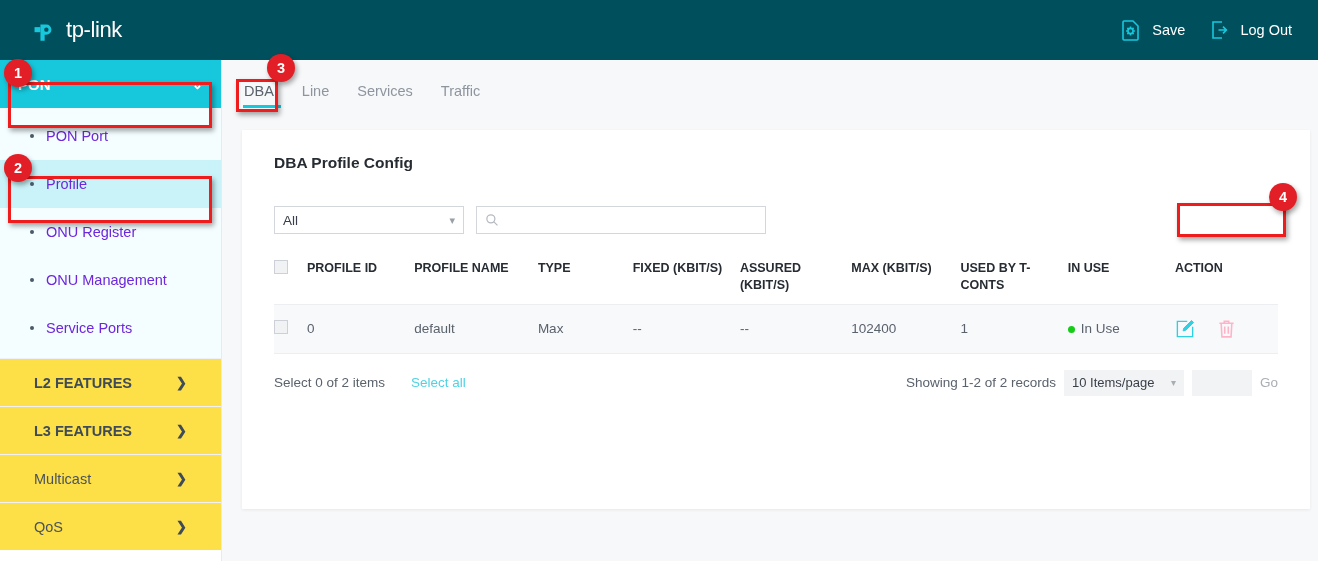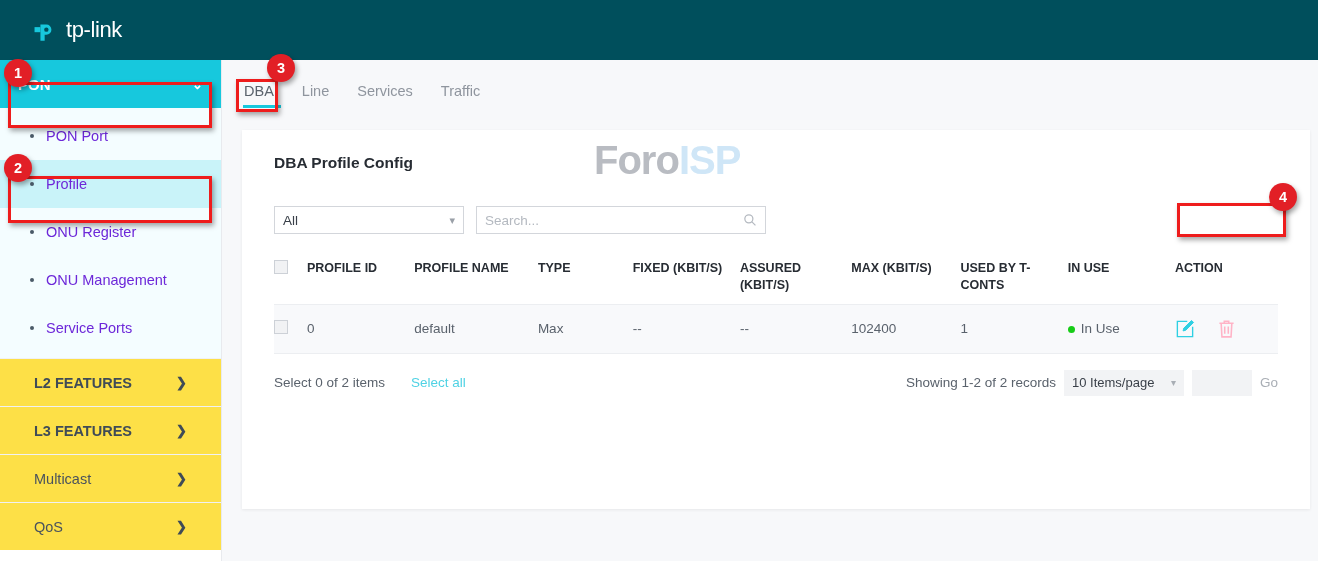--- a/index.html
+++ b/index.html
@@ -233,20 +233,37 @@
 
 <div class="topbar">
   <div class="logo-wrap">
     <svg class="logo-mark" viewBox="0 0 32 32">
       <path d="M9 9h8a6 6 0 0 1 0 12h-2v7h-5V9z" fill="#17c8dd"></path>
       <rect x="3" y="12" width="7" height="6" fill="#17c8dd"></rect>
       <circle cx="17" cy="15" r="2.6" fill="#004f5c"></circle>
     </svg>
     <span class="logo-text">tp-link</span>
   </div>
+  <div class="topbar-actions">
+    <div class="tb-action">
+      <svg class="ic" viewBox="0 0 24 24" fill="none" stroke="#17c8dd" stroke-width="1.6">
+        <path d="M5 3h9l5 5v13a1 1 0 0 1-1 1H5a1 1 0 0 1-1-1V4a1 1 0 0 1 1-1z"></path>
+        <circle cx="11.5" cy="13" r="2.6"></circle>
+        <path d="M11.5 8.6v1.4M11.5 16v1.4M7.1 13h1.4M14.5 13h1.4M8.4 9.9l1 1M13.6 15.1l1 1M14.6 9.9l-1 1M9.4 15.1l-1 1"></path>
+      </svg>
+      <span class="lbl">Save</span>
+    </div>
+    <div class="tb-action">
+      <svg class="ic" viewBox="0 0 24 24" fill="none" stroke="#17c8dd" stroke-width="1.6">
+        <path d="M15 4H6v16h9"></path>
+        <path d="M11.5 12h7.5M16 8.6l3.4 3.4L16 15.4"></path>
+      </svg>
+      <span class="lbl">Log Out</span>
+    </div>
+  </div>
 </div>
 
 <div class="sidebar">
   <div class="sb-group-head">
     <span>PON</span>
     <span class="chev">⌄</span>
   </div>
   <div class="sb-sub">
     <div class="sb-sub-item">
       <span class="dot"></span>
@@ -300,33 +317,29 @@
       <div class="tab">
         <span>Services</span>
       </div>
       <div class="tab">
         <span>Traffic</span>
       </div>
     </div>
   </div>
 
   <div class="card">
-    <div class="watermark">
-      <span class="a">Foro</span><span class="b">ISP</span>
-    </div>
 
     <div class="card-title">DBA Profile Config</div>
 
     <div class="toolbar">
       <div class="select-box">
         <span>All</span>
         <span class="chev">▾</span>
       </div>
       <div class="search-box">
-        <input type="text" placeholder="Search..." style="">
         <svg class="search-ic" viewBox="0 0 16 16" fill="none" stroke="#b4b9c0" stroke-width="1.4">
           <circle cx="6.7" cy="6.7" r="4.6"></circle>
           <path d="M10.2 10.2L14.2 14.2"></path>
         </svg>
       </div>
     </div>
 
     <div class="tbl">
       <table>
         <thead>

